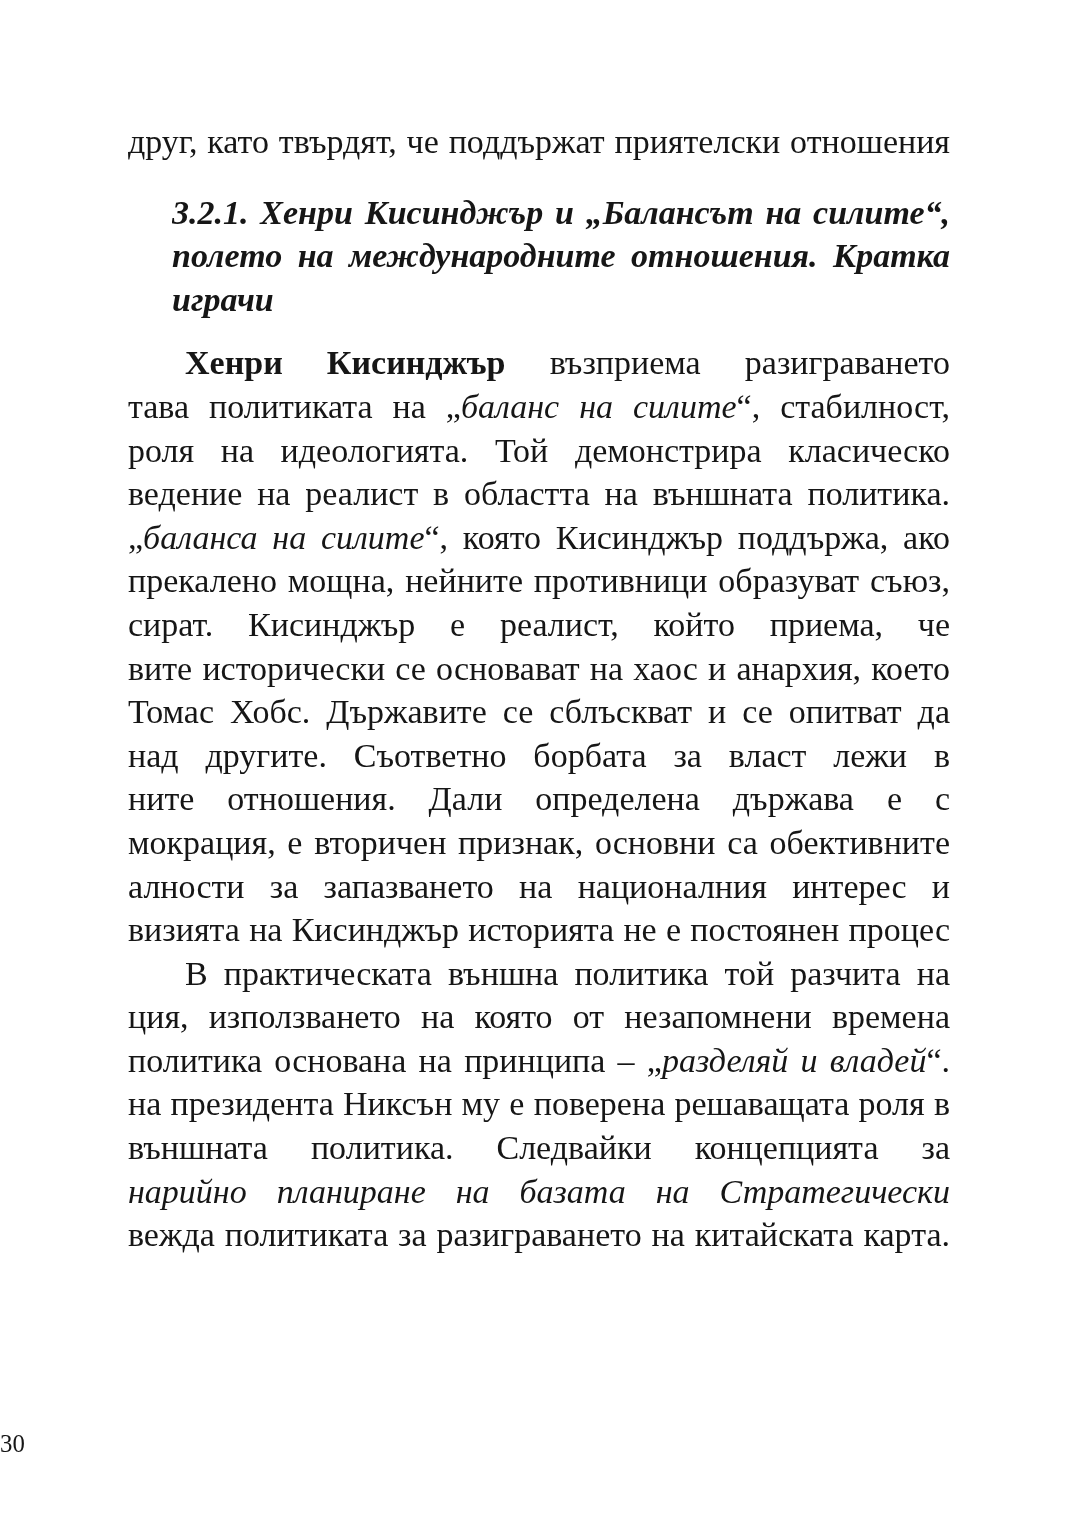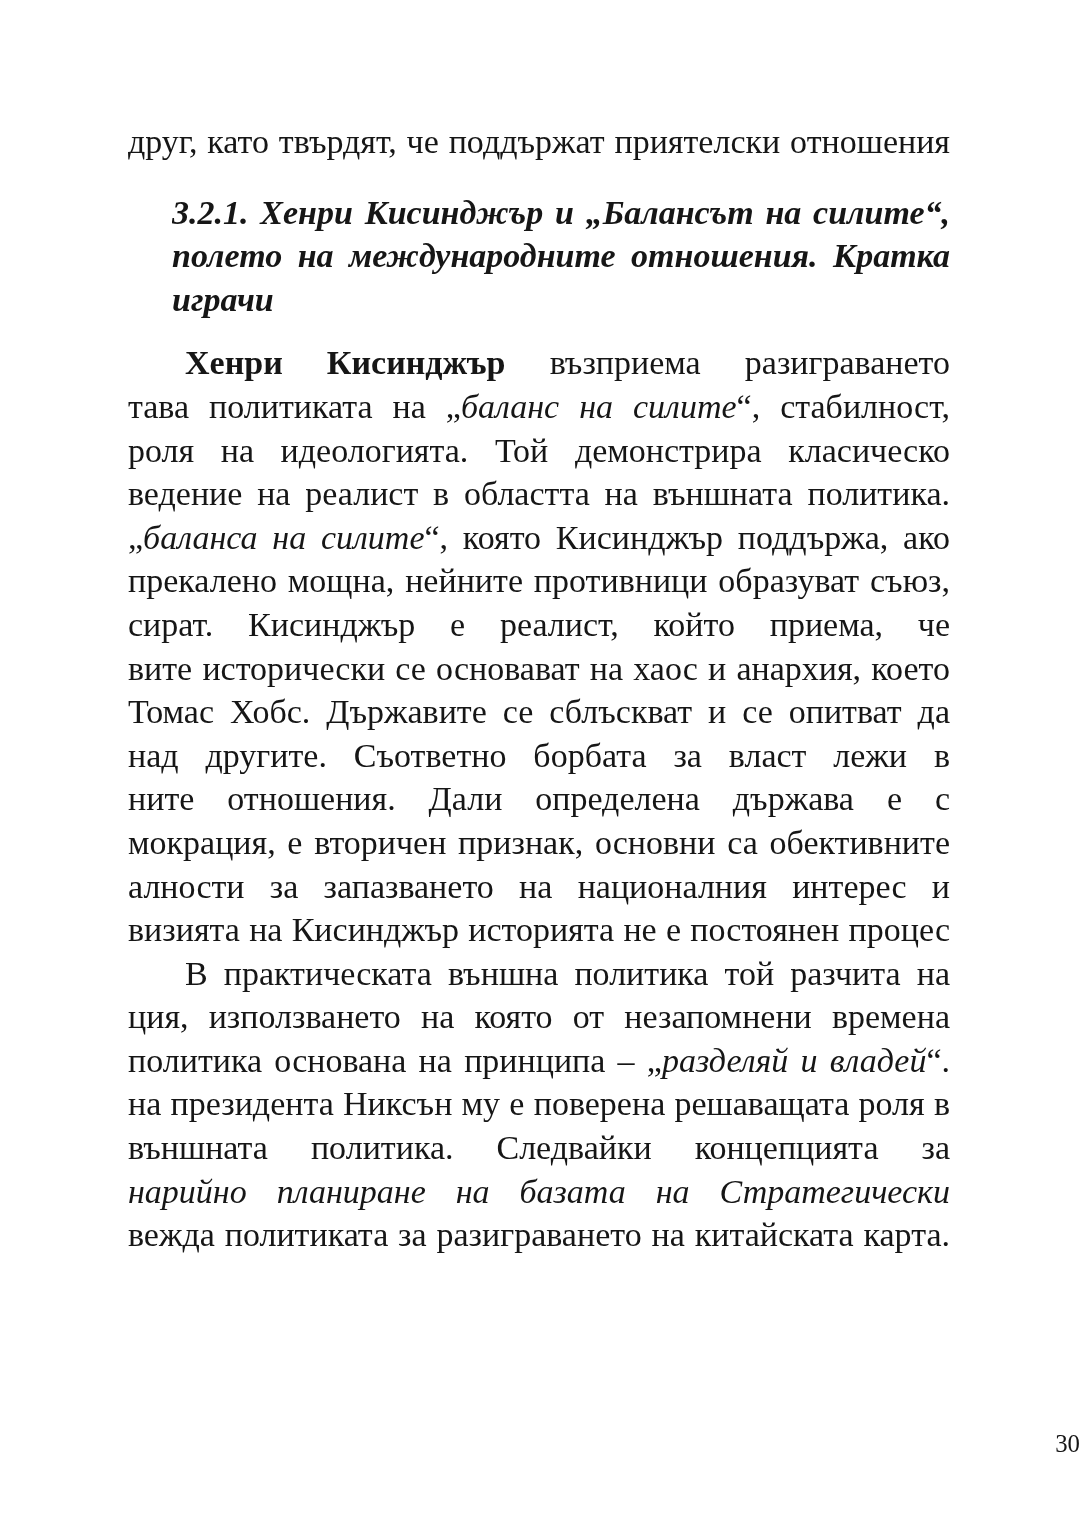--- a/index.html
+++ b/index.html
@@ -28,21 +28,21 @@
   }
   .line.end { text-align-last: left; }
   .line.ind { text-indent: 57px; }
   .heading { margin-top: 27px; margin-bottom: 20px; }
   .heading .line { font-weight: bold; font-style: italic; margin-left: 44px; }
   .b { font-weight: bold; }
   .i { font-style: italic; margin-top: 8px; }
   .footer {
     position: absolute;
     left: 0; top: 1432px; width: 1080px;
-    text-align: right;
+    text-align: left;
     font-size: 24.8px;
     line-height: 1;
   }
 </style>
 </head>
 <body>
 
 <div class="page">
   <div class="textblock">
 

